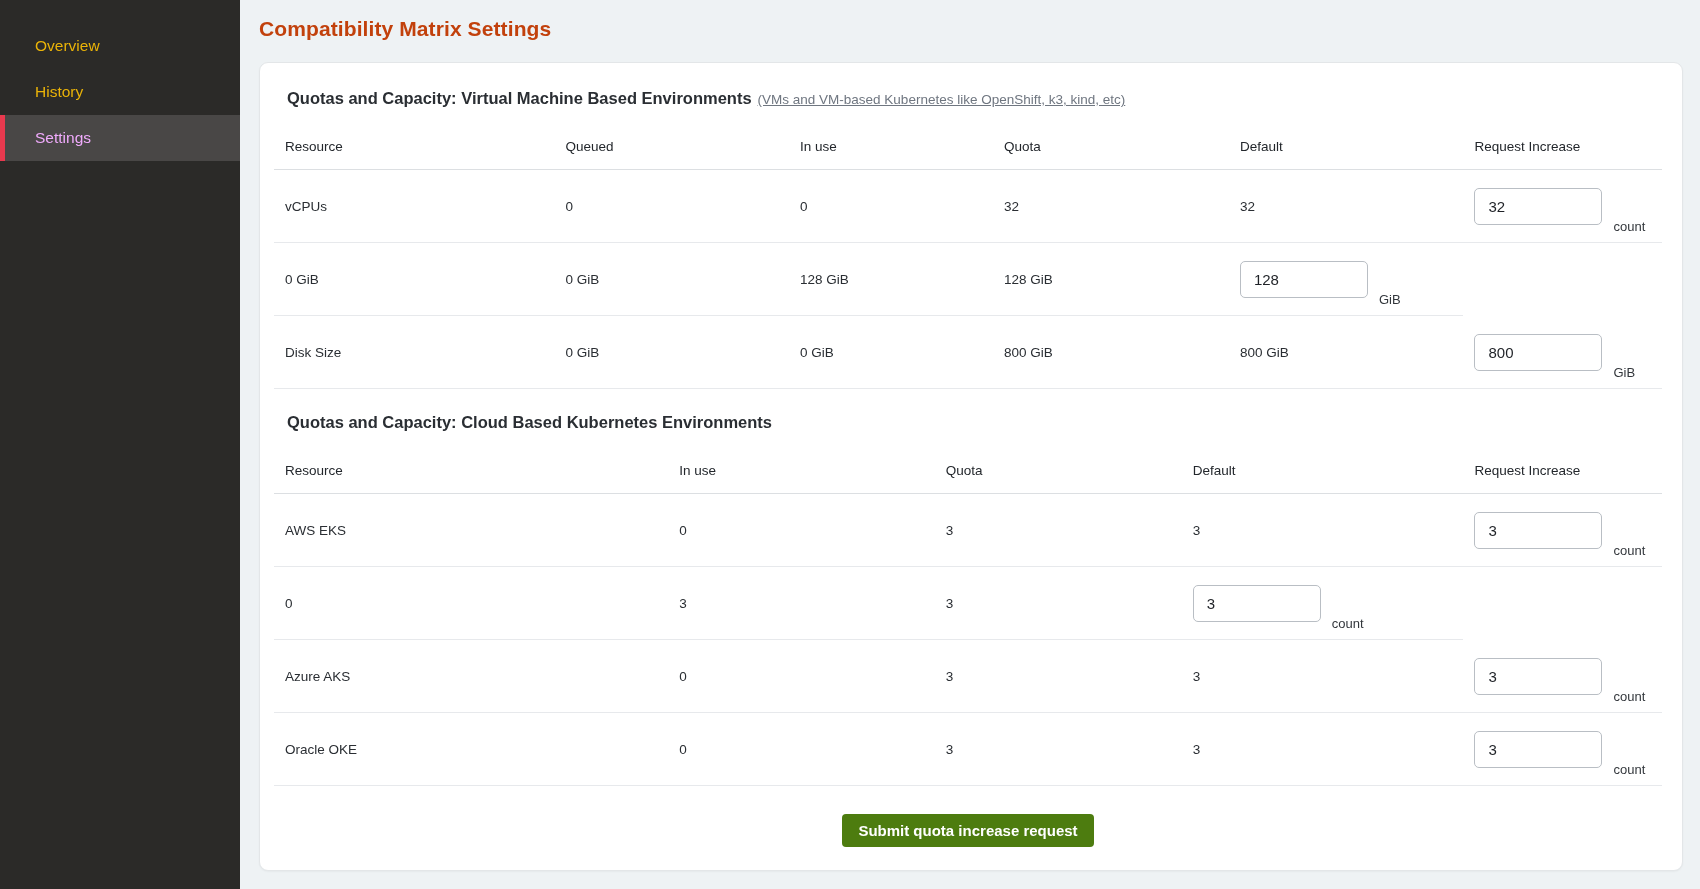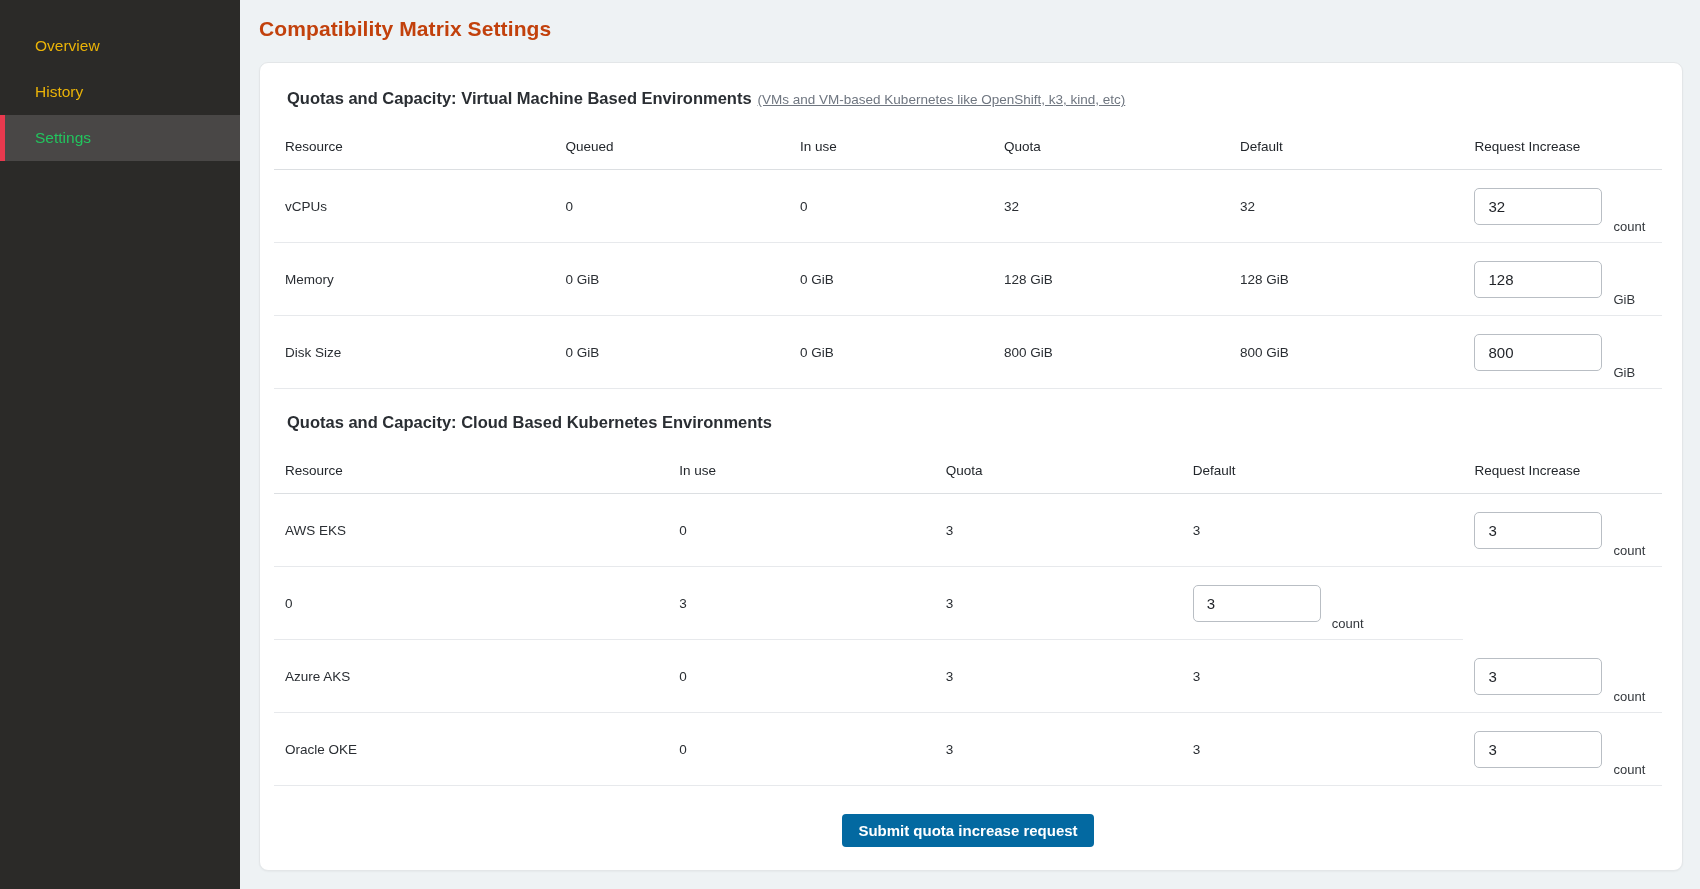--- a/index.html
+++ b/index.html
@@ -25,21 +25,21 @@
     display: flex;
     align-items: center;
     padding-left: 30px;
     font-size: 15.5px;
     color: #eab308;
     cursor: pointer;
     border-left: 5px solid transparent;
   }
   .nav-item.active {
     background: #494746;
-    color: #22c55e;
+    color: #f0abfc;
     border-left-color: #e8394e;
   }
 
   
   .main {
     flex: 1;
     height: 100%;
     padding: 17px 17px 16px 19px;
   }
   .page-title {
@@ -116,21 +116,21 @@
     color: #33373c;
     margin-top: 41px;
   }
 
   .footer {
     margin-top: 28px;
     display: flex;
     justify-content: center;
   }
   .submit-btn {
-    background: #0369a1;
+    background: #4d7c0f;
     color: #ffffff;
     font-family: "Liberation Sans", "DejaVu Sans", sans-serif;
     font-size: 15px;
     font-weight: 700;
     border: none;
     border-radius: 4px;
     height: 33px;
     padding: 0 16px;
     cursor: pointer;
   }
@@ -174,21 +174,20 @@
       <div>0</div>
       <div>32</div>
       <div>32</div>
       <div class="req-cell">
         <input class="req-input" type="text" value="32" style="">
         <span class="unit">count</span>
       </div>
     </div>
 
     <div class="grid t1 drow">
-      <div>Memory</div>
       <div>0 GiB</div>
       <div>0 GiB</div>
       <div>128 GiB</div>
       <div>128 GiB</div>
       <div class="req-cell">
         <input class="req-input" type="text" value="128" style="">
         <span class="unit">GiB</span>
       </div>
     </div>
 

